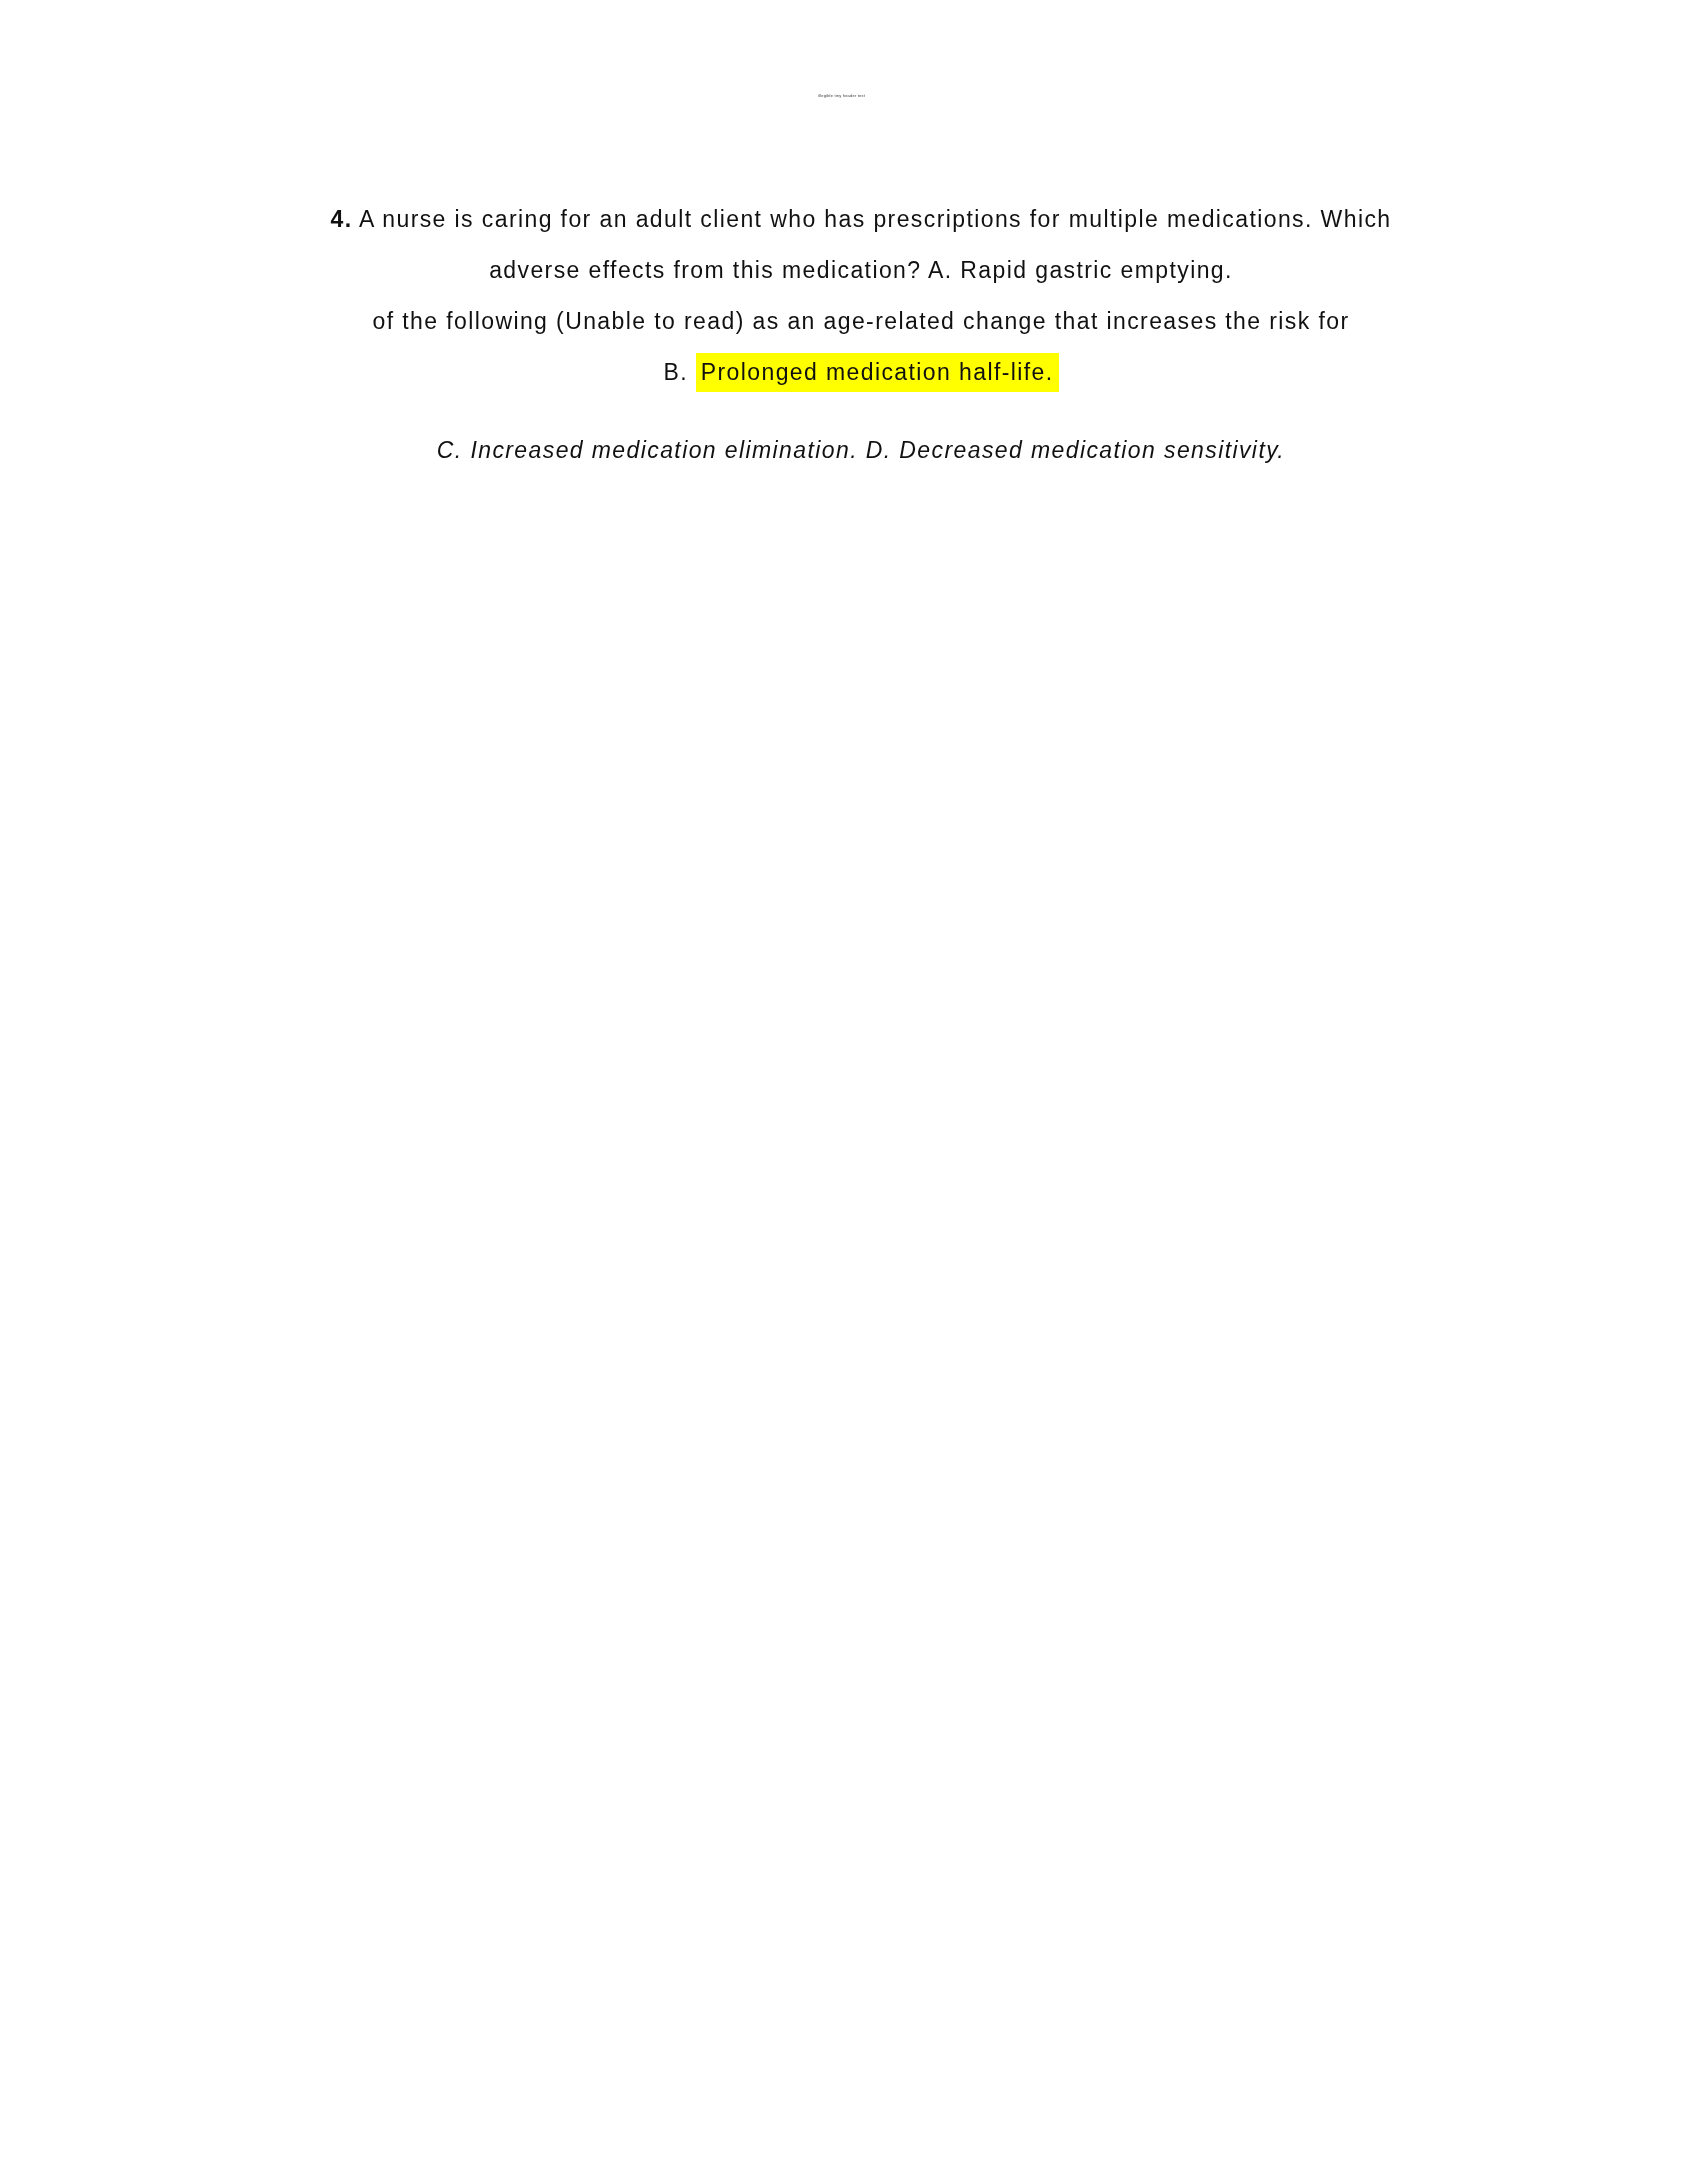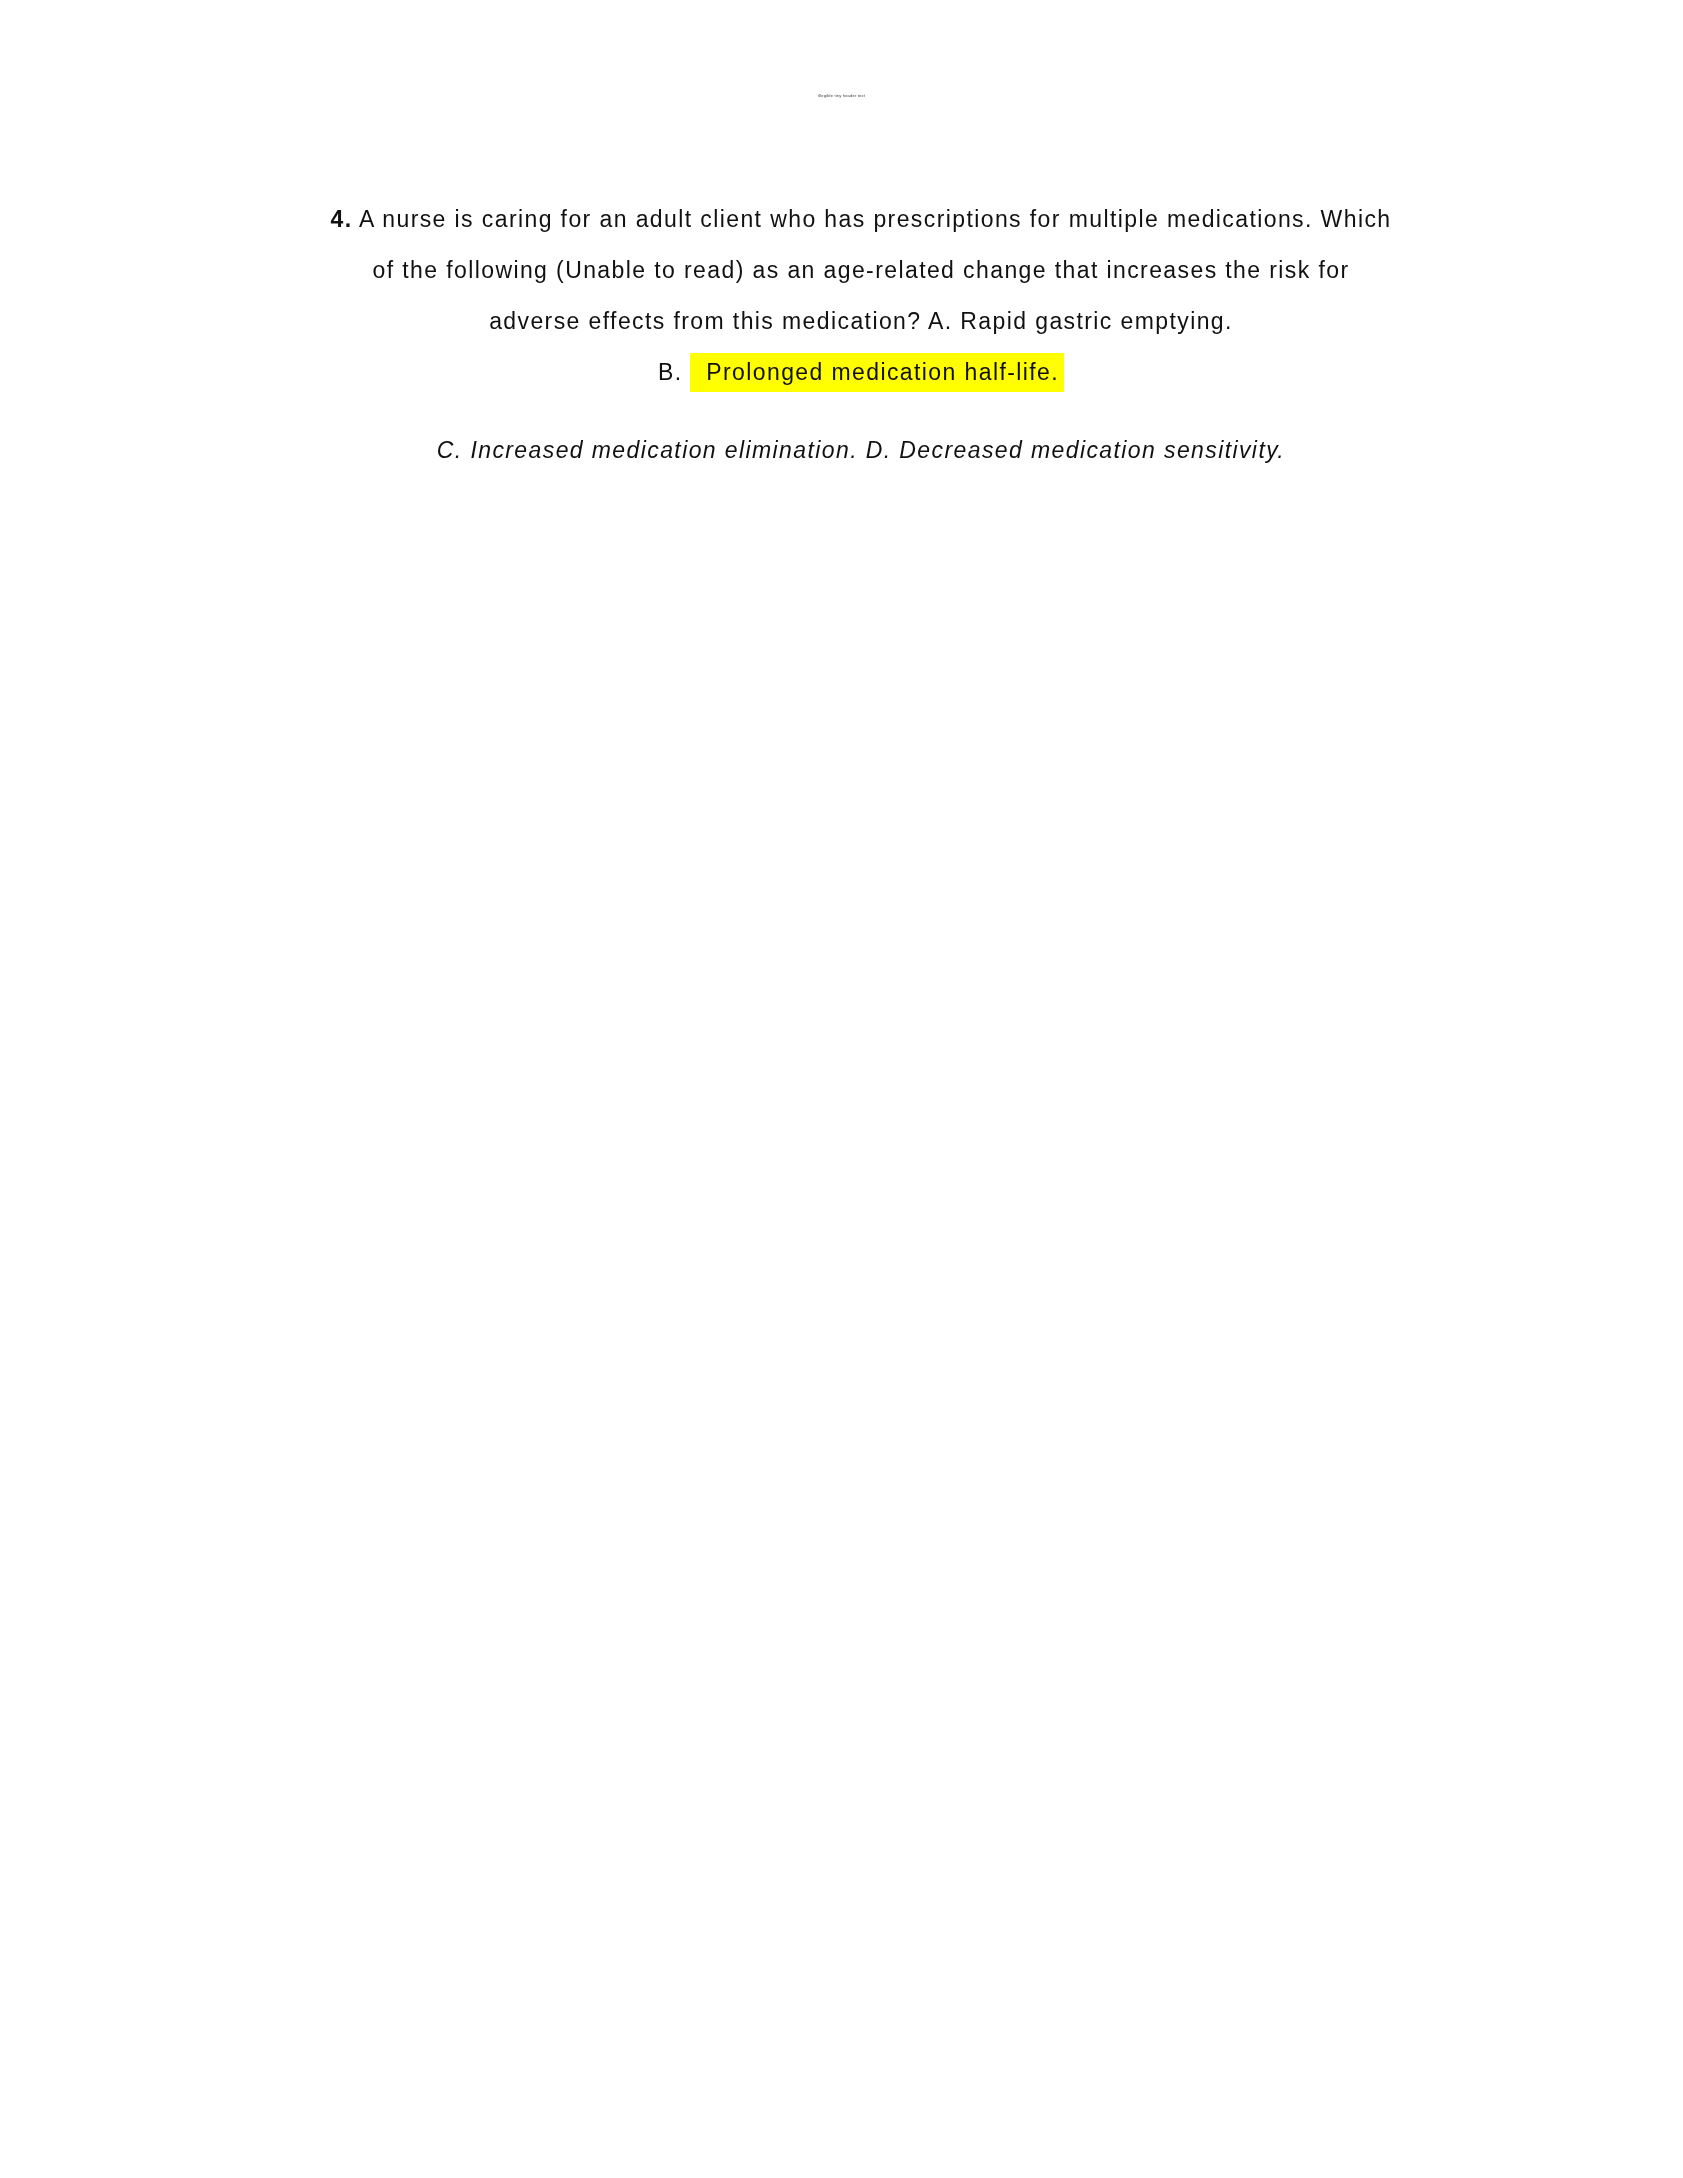--- a/index.html
+++ b/index.html
@@ -44,37 +44,37 @@
   }
   .line.spacer-before {
     margin-top: 27px;
     font-style: italic;
   }
   .qnum {
     font-weight: 700;
   }
   .highlight {
     background: var(--highlight, #ffff00);
-    padding: 6px 5px 7px 16px;
+    padding: 6px 5px 7px 5px;
   }
 </style>
 </head>
 <body>
 
 <div class="page">
 
   <div class="watermark">illegible tiny header text</div>
 
   <div class="textblock">
 
     <div class="line"><span class="qnum">4.</span><span> A nurse is caring for an adult client who has prescriptions for multiple medications. Which</span></div>
 
+    <div class="line">adverse effects from this medication? A. Rapid gastric emptying.</div>
+
     <div class="line">of the following (Unable to read) as an age-related change that increases the risk for</div>
-
-    <div class="line">adverse effects from this medication? A. Rapid gastric emptying.</div>
 
     <div class="line"><span>B. </span><span class="highlight">Prolonged medication half-life.</span></div>
 
     <div class="line spacer-before">C. Increased medication elimination. D. Decreased medication sensitivity.</div>
 
   </div>
 
 </div>
 
 

